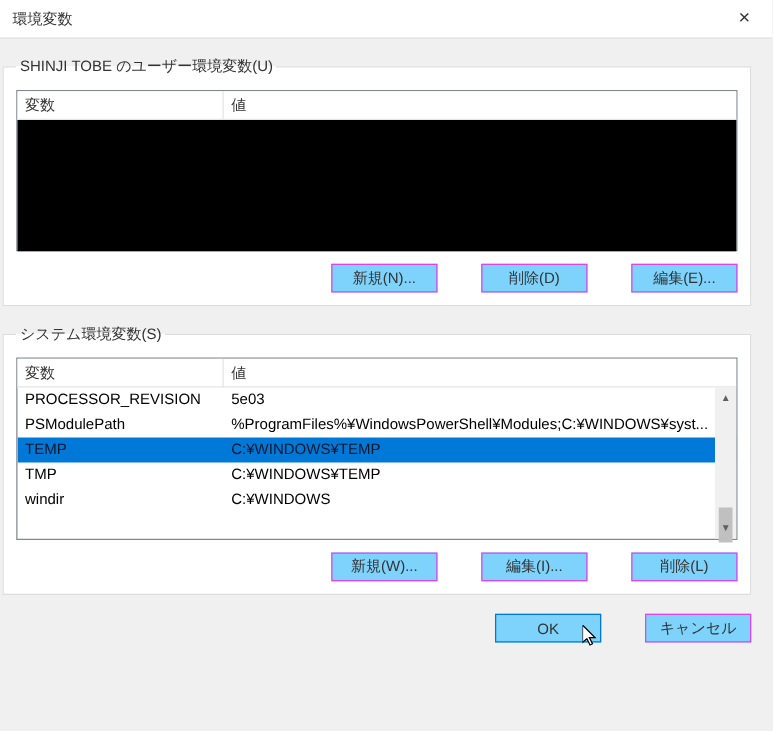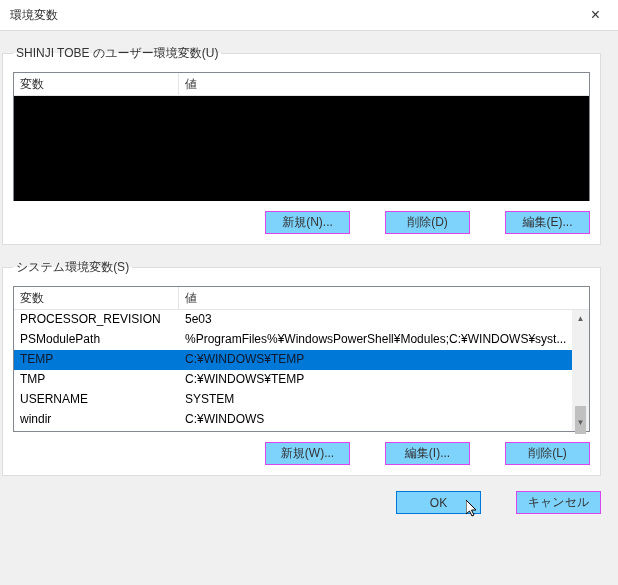--- a/index.html
+++ b/index.html
@@ -78,24 +78,20 @@
           </div>
           <div class="row sel">
             <div class="cell cell-var">TEMP</div>
             <div class="cell cell-val">C:¥WINDOWS¥TEMP</div>
           </div>
           <div class="row">
             <div class="cell cell-var">TMP</div>
             <div class="cell cell-val">C:¥WINDOWS¥TEMP</div>
           </div>
           <div class="row">
-            <div class="cell cell-var">USERNAME</div>
-            <div class="cell cell-val">SYSTEM</div>
-          </div>
-          <div class="row">
             <div class="cell cell-var">windir</div>
             <div class="cell cell-val">C:¥WINDOWS</div>
           </div>
         </div>
       <div class="scrollbar-v">
         <div class="scroll-arrow">▲</div>
         <div class="scroll-thumb"></div>
         <div class="scroll-arrow" style="position:absolute;bottom:0;width:100%">▼</div>
       </div>
     </div>

